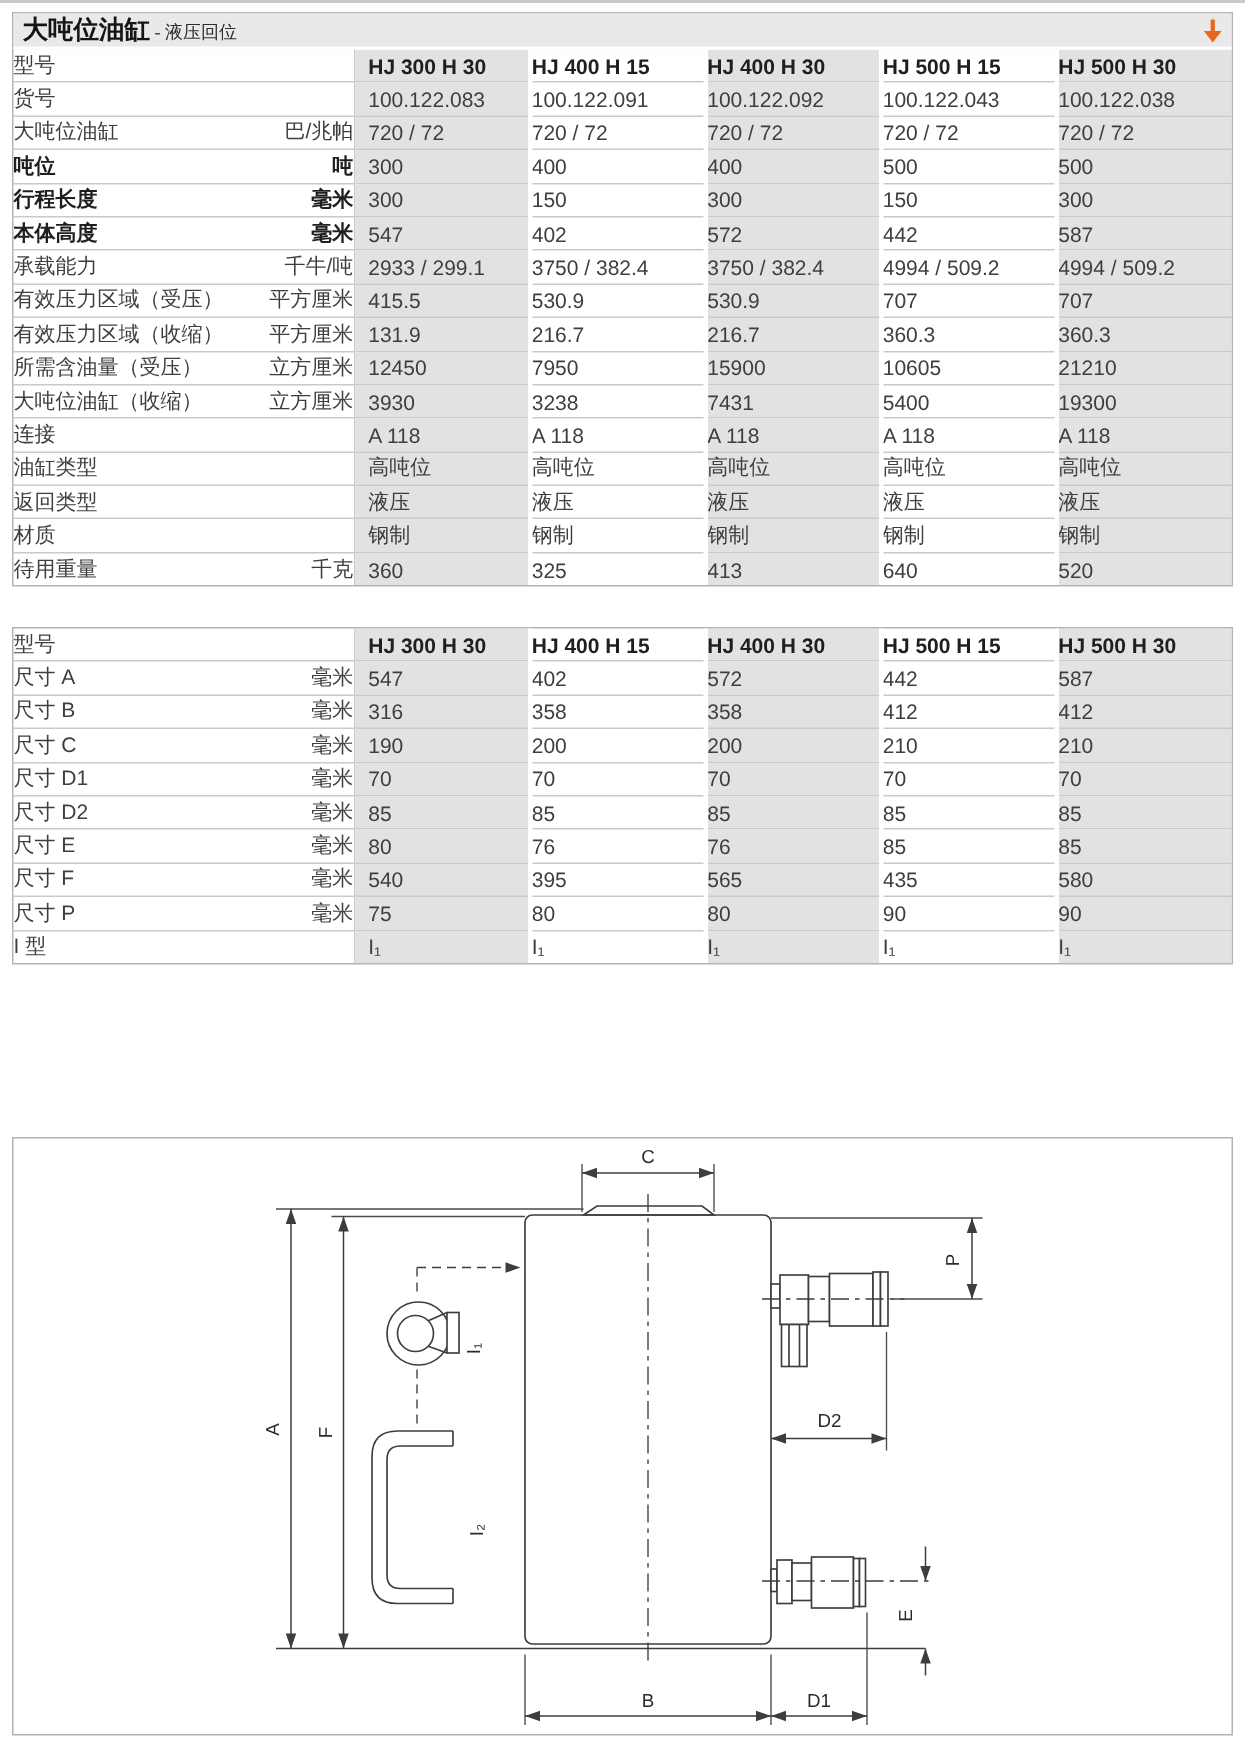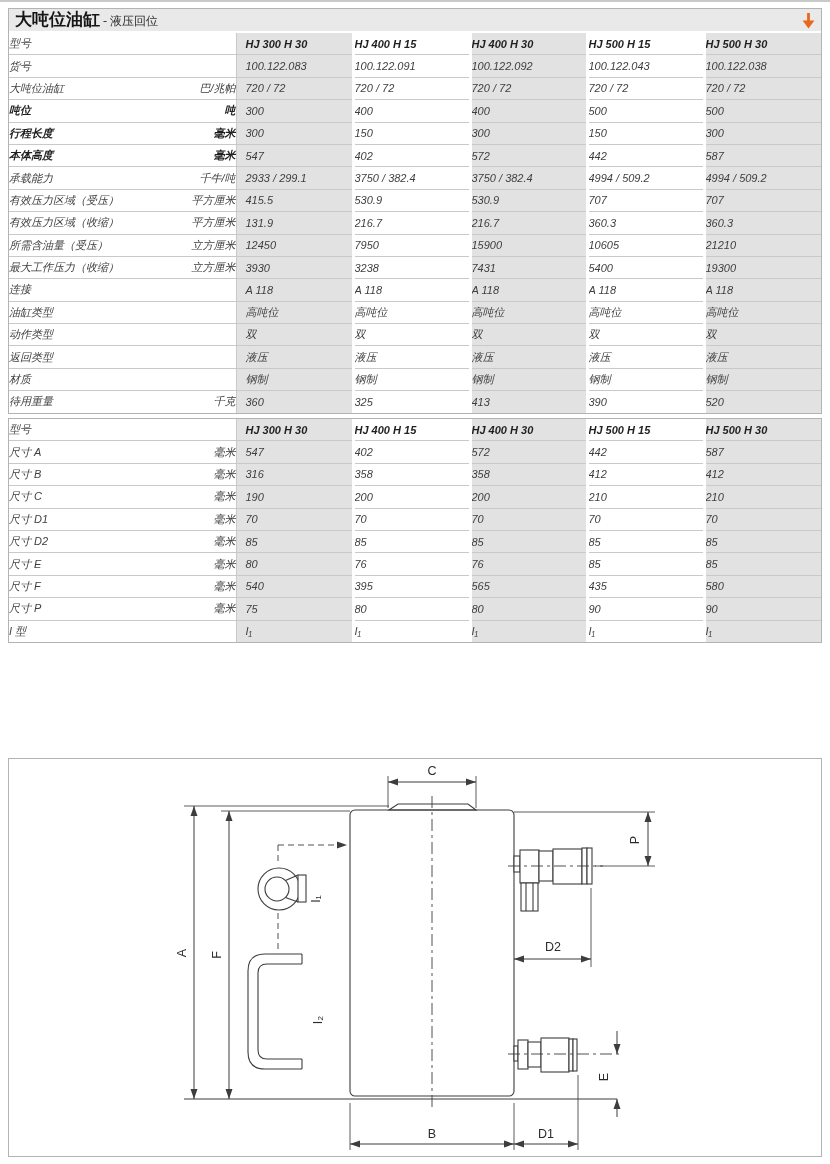--- a/index.html
+++ b/index.html
@@ -10,21 +10,21 @@
   }
   .toprule{position:absolute;top:0;left:0;width:830px;height:2px;background:#c9c9c9;}
   .block{position:absolute;left:8px;width:814px;background:#fff;border:1px solid #b3b3b3;box-sizing:border-box;}
   #tblock0{top:8px;}
   #tblock1{top:418px;}
   .titlebar{height:22px;background:#e9e9e9;border-bottom:2px solid #ffffff;position:relative;
             padding-left:6px;line-height:22px;white-space:nowrap;overflow:hidden;}
   .titlebar .tb{font-weight:bold;font-size:17px;color:#151515;}
   .titlebar .trt{font-size:12px;color:#2e2e2e;font-family:"Liberation Serif","DejaVu Serif",serif;}
   .arrow-ico{position:absolute;right:5px;top:3px;}
-  table.spec{width:100%;border-collapse:collapse;table-layout:fixed;font-size:11px;color:#3e3e3e;font-style:italic;}
+  table.spec{width:100%;border-collapse:collapse;table-layout:fixed;font-size:14px;color:#3e3e3e;}
   table.spec th,table.spec td{height:21.4px;padding:0;vertical-align:middle;
     white-space:nowrap;overflow:hidden;}
   table.spec tbody td,table.spec tbody th{border-top:1px solid #c9c9c9;}
   td.lbl,th.lbl{padding:0 8px 0 6px;background:#ffffff;}
   td.val,th.val{border-left:3px solid #ffffff;padding-left:8px;text-align:left;}
   td.val.first,th.val.first{border-left:1px solid #c9c9c9;padding-left:9px;}
   .g{background:#e2e2e2;}
   th.val{font-weight:bold;color:#1f1f1f;margin-top:14px;}
   th.lbl{font-weight:normal;text-align:left;}
   .lab{float:left;}
@@ -160,21 +160,21 @@
             <span class="unit">立方厘米</span>
           </td>
           <td class="val first g">12450</td>
           <td class="val">7950</td>
           <td class="val g">15900</td>
           <td class="val">10605</td>
           <td class="val g">21210</td>
         </tr>
         <tr>
           <td class="lbl">
-            <span class="lab">最大工作压力（收缩）</span>
+            <span class="lab">大吨位油缸（收缩）</span>
             <span class="unit">立方厘米</span>
           </td>
           <td class="val first g">3930</td>
           <td class="val">3238</td>
           <td class="val g">7431</td>
           <td class="val">5400</td>
           <td class="val g">19300</td>
         </tr>
         <tr>
           <td class="lbl">
@@ -191,30 +191,20 @@
             <span class="lab">油缸类型</span>
           </td>
           <td class="val first g">高吨位</td>
           <td class="val">高吨位</td>
           <td class="val g">高吨位</td>
           <td class="val">高吨位</td>
           <td class="val g">高吨位</td>
         </tr>
         <tr>
           <td class="lbl">
-            <span class="lab">动作类型</span>
-          </td>
-          <td class="val first g">双</td>
-          <td class="val">双</td>
-          <td class="val g">双</td>
-          <td class="val">双</td>
-          <td class="val g">双</td>
-        </tr>
-        <tr>
-          <td class="lbl">
             <span class="lab">返回类型</span>
           </td>
           <td class="val first g">液压</td>
           <td class="val">液压</td>
           <td class="val g">液压</td>
           <td class="val">液压</td>
           <td class="val g">液压</td>
         </tr>
         <tr>
           <td class="lbl">
@@ -227,21 +217,21 @@
           <td class="val g">钢制</td>
         </tr>
         <tr>
           <td class="lbl">
             <span class="lab">待用重量</span>
             <span class="unit">千克</span>
           </td>
           <td class="val first g">360</td>
           <td class="val">325</td>
           <td class="val g">413</td>
-          <td class="val">390</td>
+          <td class="val">640</td>
           <td class="val g">520</td>
         </tr>
       </tbody>
     </table>
 </section>
 
 <section class="block" id="tblock1">
   <table class="spec">
       <colgroup>
         <col style="width: 227px;">

